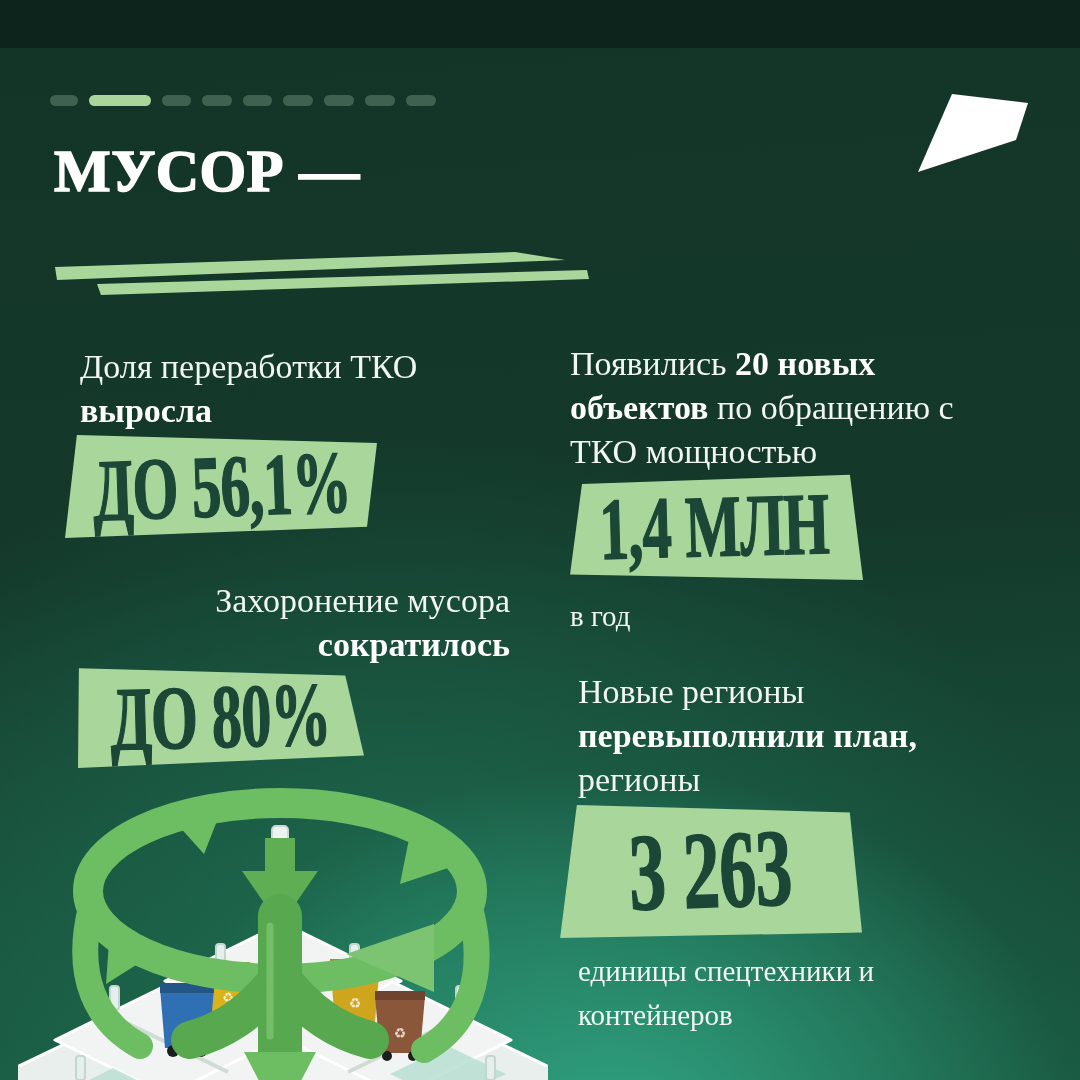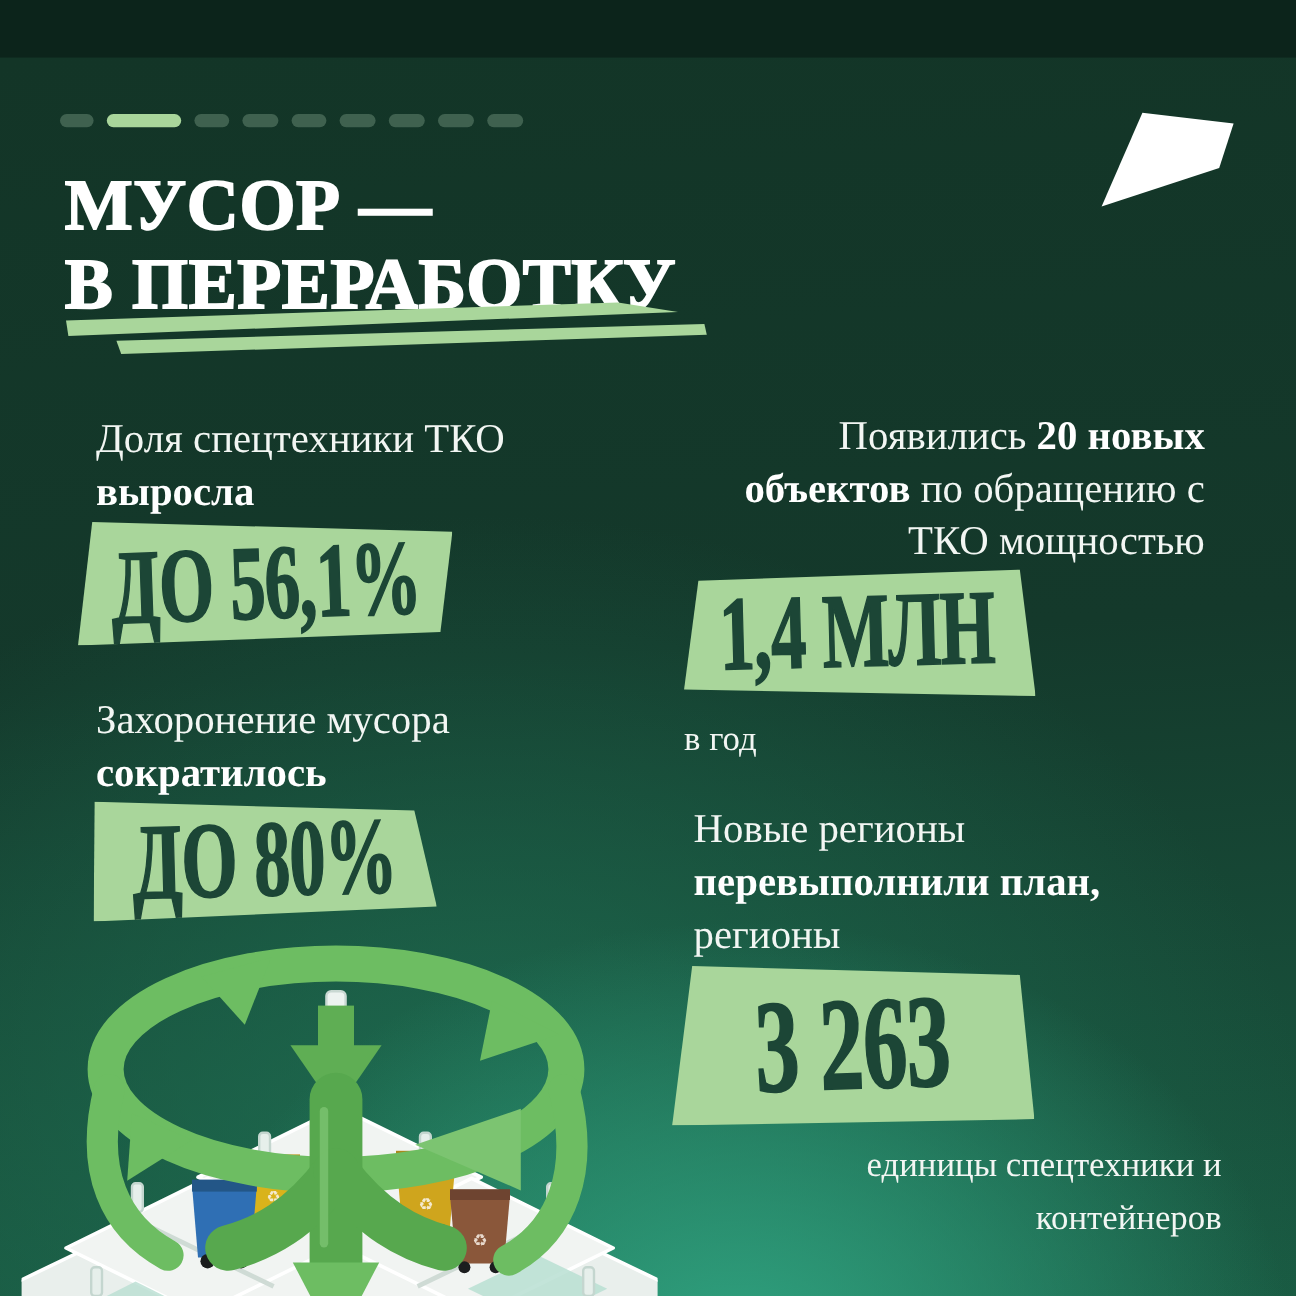--- a/index.html
+++ b/index.html
@@ -22,26 +22,26 @@
   .title{
     position:absolute;left:54px;top:90px;margin:0;
     font-size:60px;line-height:66px;font-weight:700;letter-spacing:.5px;
     color:#ffffff;-webkit-text-stroke:1.6px #ffffff;white-space:nowrap;
   }
   .underline{position:absolute;left:48px;top:198px;}
   
   .intro{position:absolute;margin:0;font-size:34px;line-height:44px;font-weight:400;color:#f2f6f3;}
   .intro .b{font-weight:700;color:#ffffff;}
   .intro1{left:80px;top:297px;width:345px;}
-  .intro2{left:80px;top:531px;width:430px;}
-  .intro3{left:552px;top:294px;width:452px;text-align:right;}
+  .intro2{left:80px;top:531px;width:430px;text-align:right;}
+  .intro3{left:570px;top:294px;width:452px;}
   .intro4{left:578px;top:622px;width:445px;}
   .suffix{position:absolute;margin:0;font-size:29px;line-height:44px;color:#f2f6f3;}
   .suffix3{left:570px;top:546px;}
-  .suffix4{left:578px;top:901px;width:440px;text-align:right;}
+  .suffix4{left:578px;top:901px;width:440px;}
   
   .sticker{position:absolute;background:#a9d69b;display:flex;align-items:center;justify-content:center;}
   .big{
     font-weight:700;color:#1c4636;-webkit-text-stroke:1.5px #1c4636;
     letter-spacing:-1px;white-space:nowrap;
   }
   .box1{left:65px;top:387px;width:312px;height:103px;clip-path:polygon(3.8% 0%,100% 7.8%,96.8% 89%,0% 100%);}
   .box1 .big{font-size:88px;transform:rotate(-2deg) scaleX(.67);}
   .box2{left:76px;top:616px;width:288px;height:104px;clip-path:polygon(1% 4%,93.5% 11%,100% 88%,.7% 100%);}
   .box2 .big{font-size:90px;transform:rotate(-1.5deg) scaleX(.67);}
@@ -66,28 +66,28 @@
       <span class="dash" style="width: 30px;"></span>
       <span class="dash" style="width: 30px;"></span>
       <span class="dash" style="width: 30px;"></span>
       <span class="dash" style="width: 30px;"></span>
     </div>
 
   <svg class="logo" width="135" height="105" viewBox="0 0 135 105">
     <polygon points="47,16 123,25 111,62 13,94" fill="#ffffff"></polygon>
   </svg>
 
-  <h1 class="title"><span>МУСОР —</span><br><span>В ПЕРЕРАБОТКУ</span></h1>
+  <h1 class="title"><span>МУСОР —</span><br></h1>
 
   <svg class="underline" width="560" height="60" viewBox="0 0 560 60">
     <polygon points="7,21 467,6 517,14 9,34" fill="#a9d69b"></polygon>
     <polygon points="49,38 539,24 541,33 53,49" fill="#a9d69b"></polygon>
   </svg>
 
-  <p class="intro intro1"><span>Доля спецтехники ТКО </span><span class="b">выросла</span></p>
+  <p class="intro intro1"><span>Доля переработки ТКО </span><span class="b">выросла</span></p>
   <div class="sticker box1">
     <span class="big">ДО 56,1%</span>
   </div>
 
   <p class="intro intro2"><span>Захоронение мусора </span><span class="b">сократилось</span></p>
   <div class="sticker box2">
     <span class="big">ДО 80%</span>
   </div>
 
   <p class="intro intro3"><span>Появились </span><span class="b">20 новых объектов</span><span> по обращению с ТКО мощностью</span></p>

